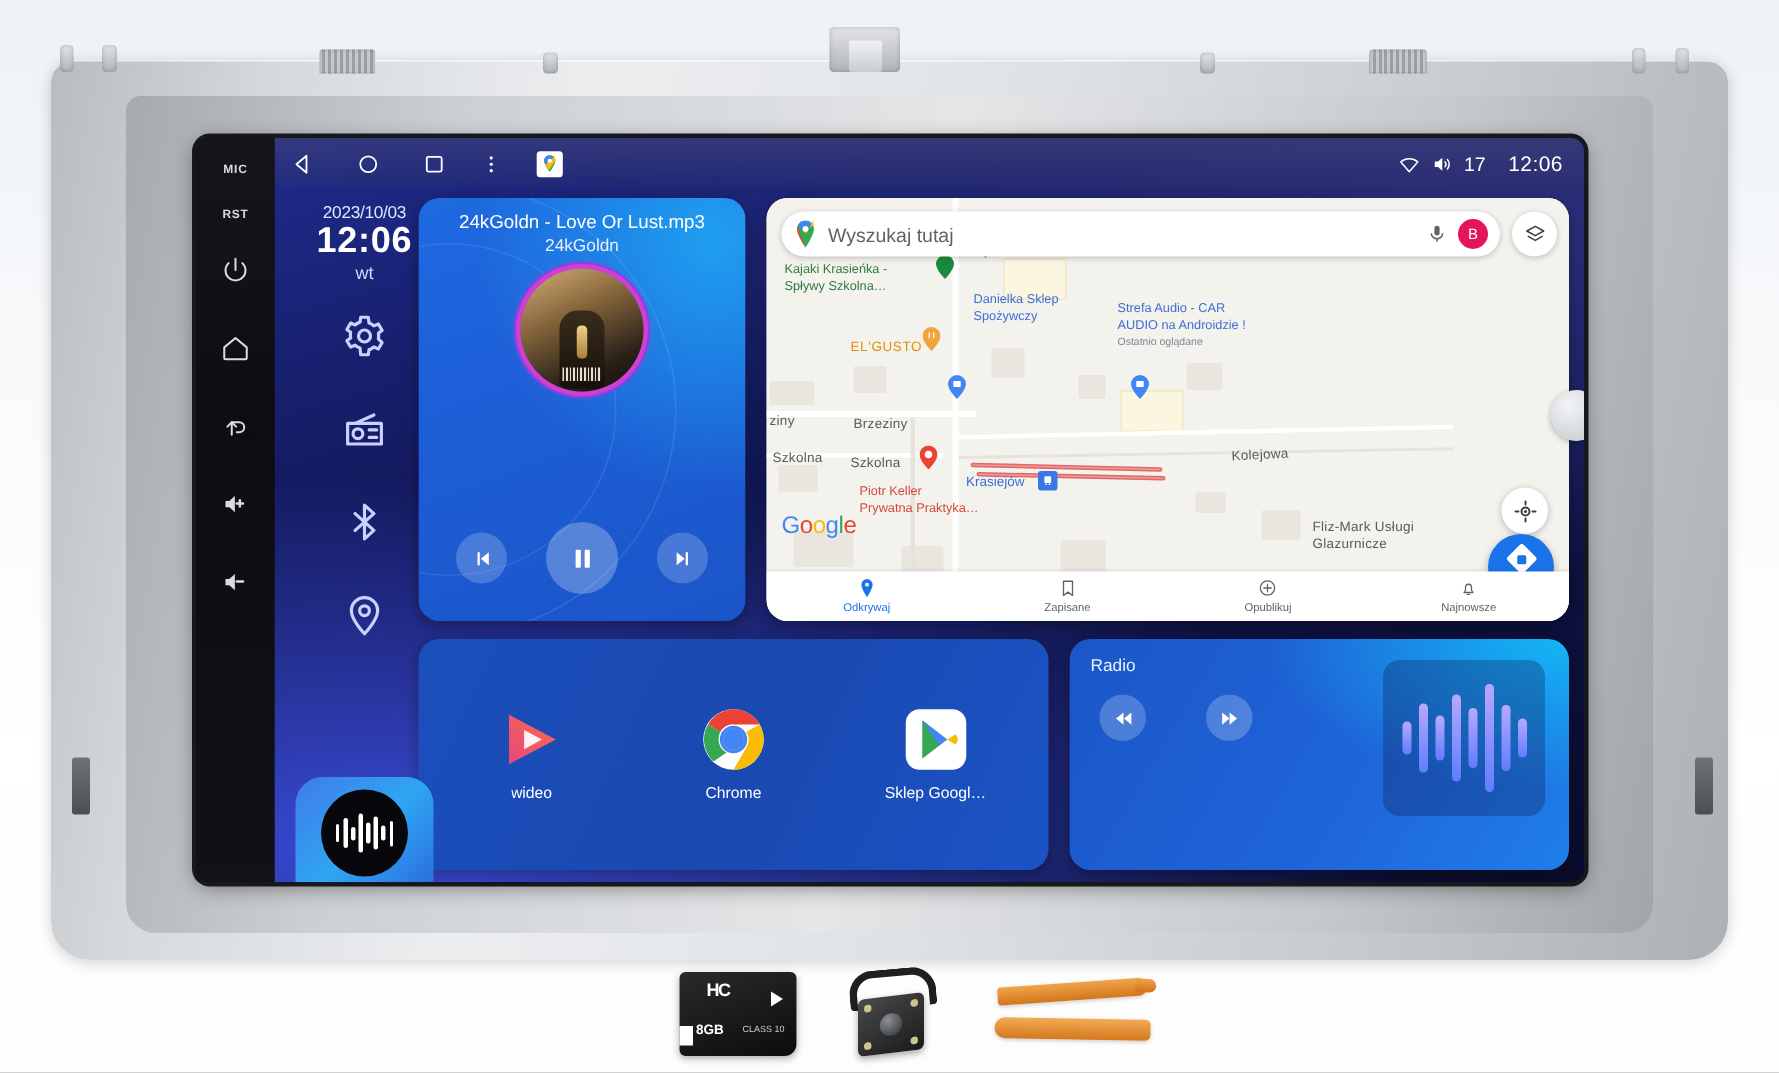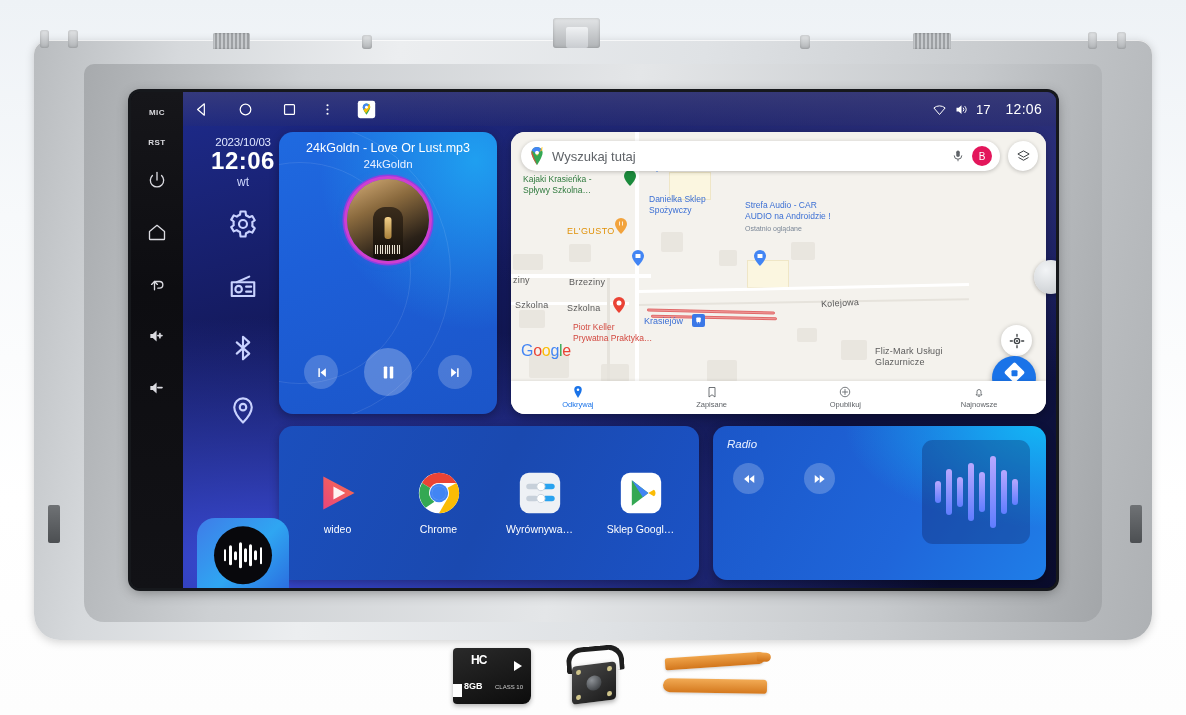--- a/index.html
+++ b/index.html
@@ -195,21 +195,21 @@
   .app-ic svg { width: 100%; height: 100%; }
   .app-lbl { color: #fff; font-size: 10.5px; white-space: nowrap; overflow: hidden;
              text-overflow: clip; max-width: 76px; text-align: center; }
 
   
   .radio { left: 434px; top: 294px; right: 0; bottom: 0;
     background:
       radial-gradient(110% 120% at 100% 0%, #13b6f5 0%, rgba(19,182,245,0) 55%),
       linear-gradient(120deg,#1b56c8 0%,#1f66da 60%,#1f7ee8 100%);
     box-shadow: 0 3px 10px rgba(0,0,0,.3); padding: 12px 14px; }
-  .r-title { color: #eaf1ff; font-size: 11.5px; font-style: italic; }
+  .r-title { color: #eaf1ff; font-size: 11.5px; }
   .r-freq-row { display: flex; align-items: baseline; gap: 9px; margin-top: 9px; padding-left: 14px; }
   .r-freq { color: #fff; font-size: 27px; font-weight: 300; letter-spacing: .5px; }
   .r-band { color: #e3ecff; font-size: 13px; }
   .r-ctrls { display: flex; gap: 40px; margin-top: 13px; padding-left: 6px; }
   .r-btn { width: 31px; height: 31px; border-radius: 50%; background: rgba(255,255,255,.22);
     display: flex; align-items: center; justify-content: center; }
   .r-btn svg { width: 14px; height: 14px; fill: #fff; }
   .r-viz { position: absolute; right: 16px; top: 14px; width: 108px; height: 104px;
     border-radius: 11px; background: rgba(12,24,80,.30);
     display: flex; align-items: center; justify-content: center; gap: 5px; }
@@ -643,34 +643,20 @@
                   <circle cx="24" cy="24" r="10" fill="#4285f4"></circle>
                   <circle cx="24" cy="24" r="8" fill="#fff" opacity=".15"></circle>
                   <circle cx="24" cy="24" r="7.5" fill="#4285f4"></circle>
                 </svg>
             </span>
             <span class="app-lbl">Chrome</span>
           </div>
           <div class="app">
             <span class="app-ic">
               <svg viewBox="0 0 48 48">
-                  <rect x="2" y="2" width="44" height="44" rx="10" fill="#eef1f5"></rect>
-                  <rect x="9" y="14" width="18" height="6" rx="3" fill="#c7d0da"></rect>
-                  <rect x="23" y="14" width="17" height="6" rx="3" fill="#29a3f0"></rect>
-                  <rect x="9" y="27" width="13" height="6" rx="3" fill="#c7d0da"></rect>
-                  <rect x="27" y="27" width="13" height="6" rx="3" fill="#29a3f0"></rect>
-                  <circle cx="25" cy="17" r="4.5" fill="#fff" stroke="#c7d0da"></circle>
-                  <circle cx="25" cy="30" r="4.5" fill="#fff" stroke="#c7d0da"></circle>
-                </svg>
-            </span>
-            <span class="app-lbl">Wyrównywa…</span>
-          </div>
-          <div class="app">
-            <span class="app-ic">
-              <svg viewBox="0 0 48 48">
                   <rect x="2" y="2" width="44" height="44" rx="10" fill="#fff"></rect>
                   <path d="M14 10 32 24 14 38z" fill="#34a853"></path>
                   <path d="M14 10 32 24l-6 4.6z" fill="#4285f4"></path>
                   <path d="M26 28.6 14 38l18-14z" fill="#ea4335"></path>
                   <path d="M32 24 14 10v28z" fill="none"></path>
                   <path d="M32 24l6-3.6c2.4 1.4 2.4 5.8 0 7.2z" fill="#fbbc05"></path>
                 </svg>
             </span>
             <span class="app-lbl">Sklep Googl…</span>
           </div>

